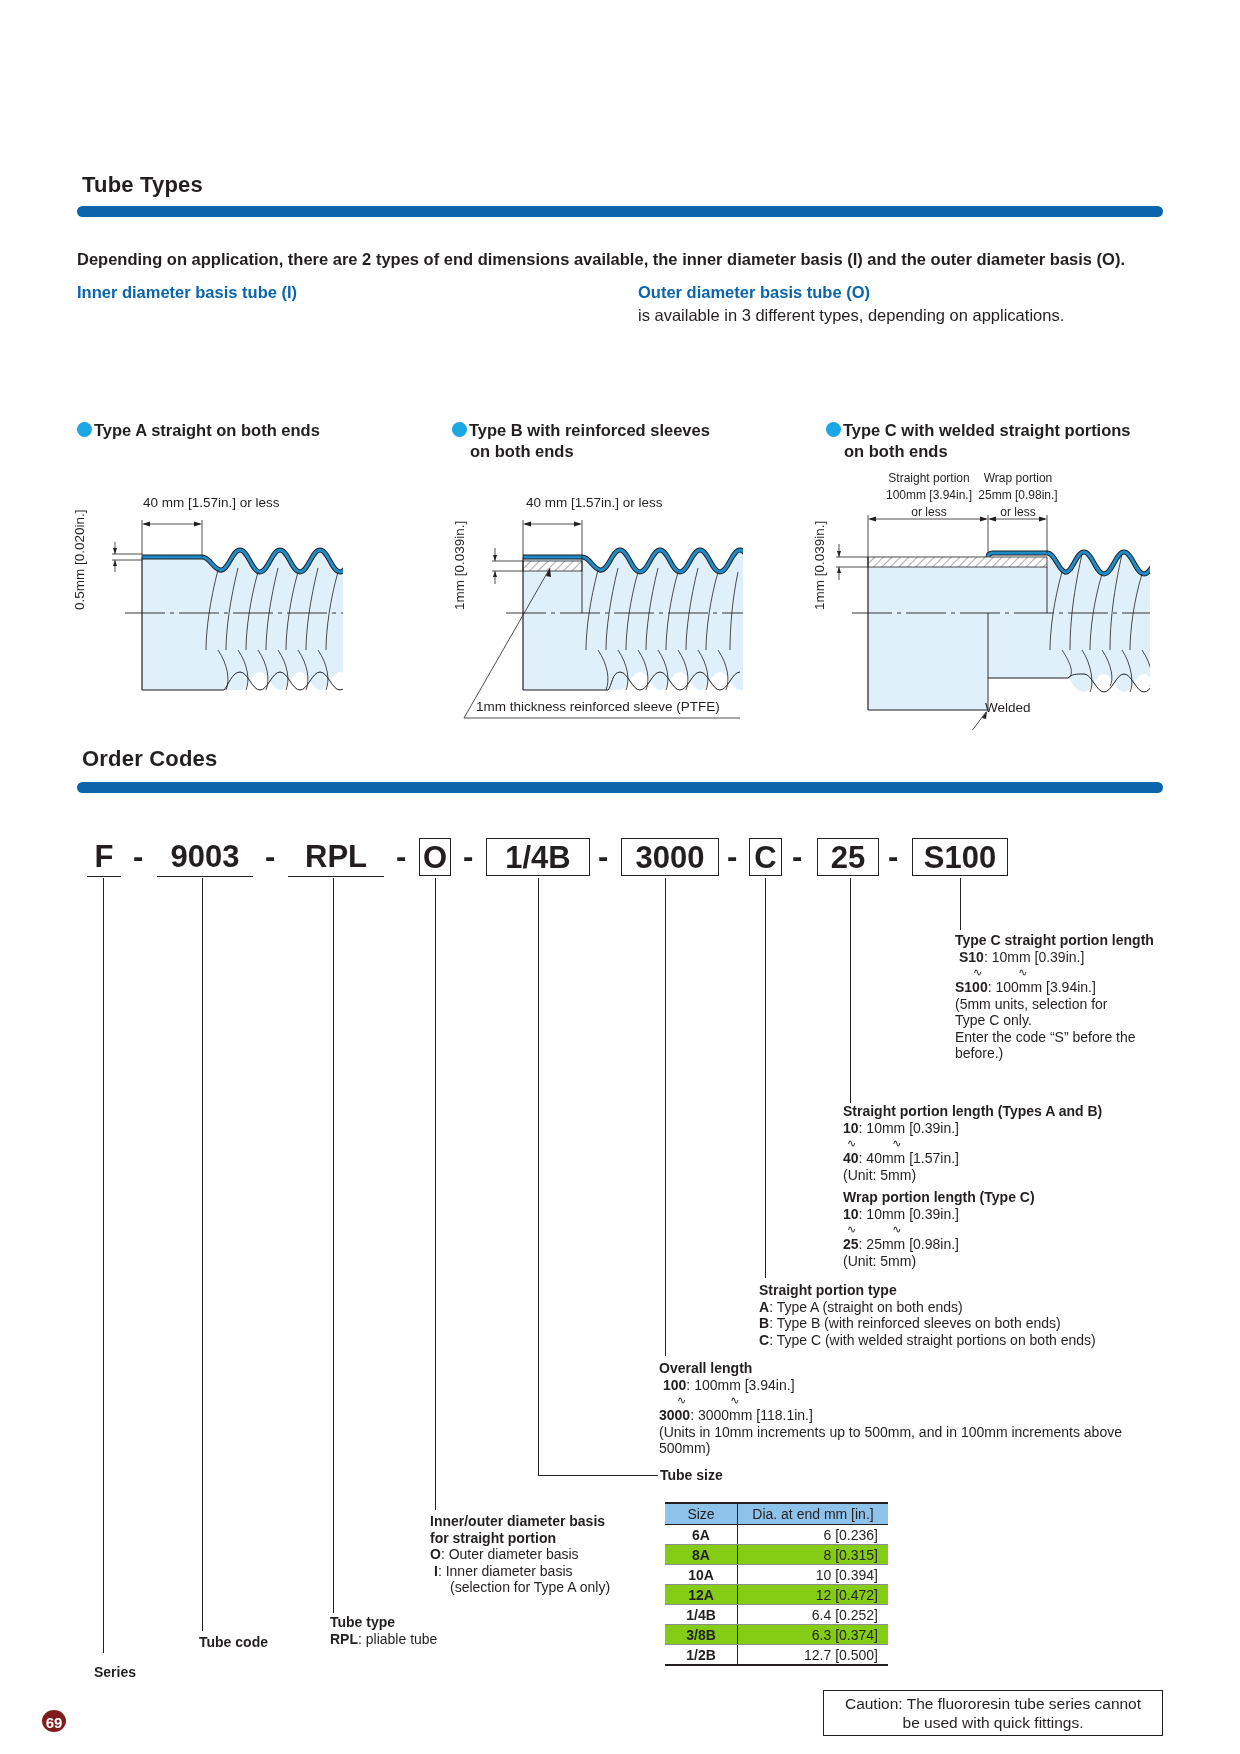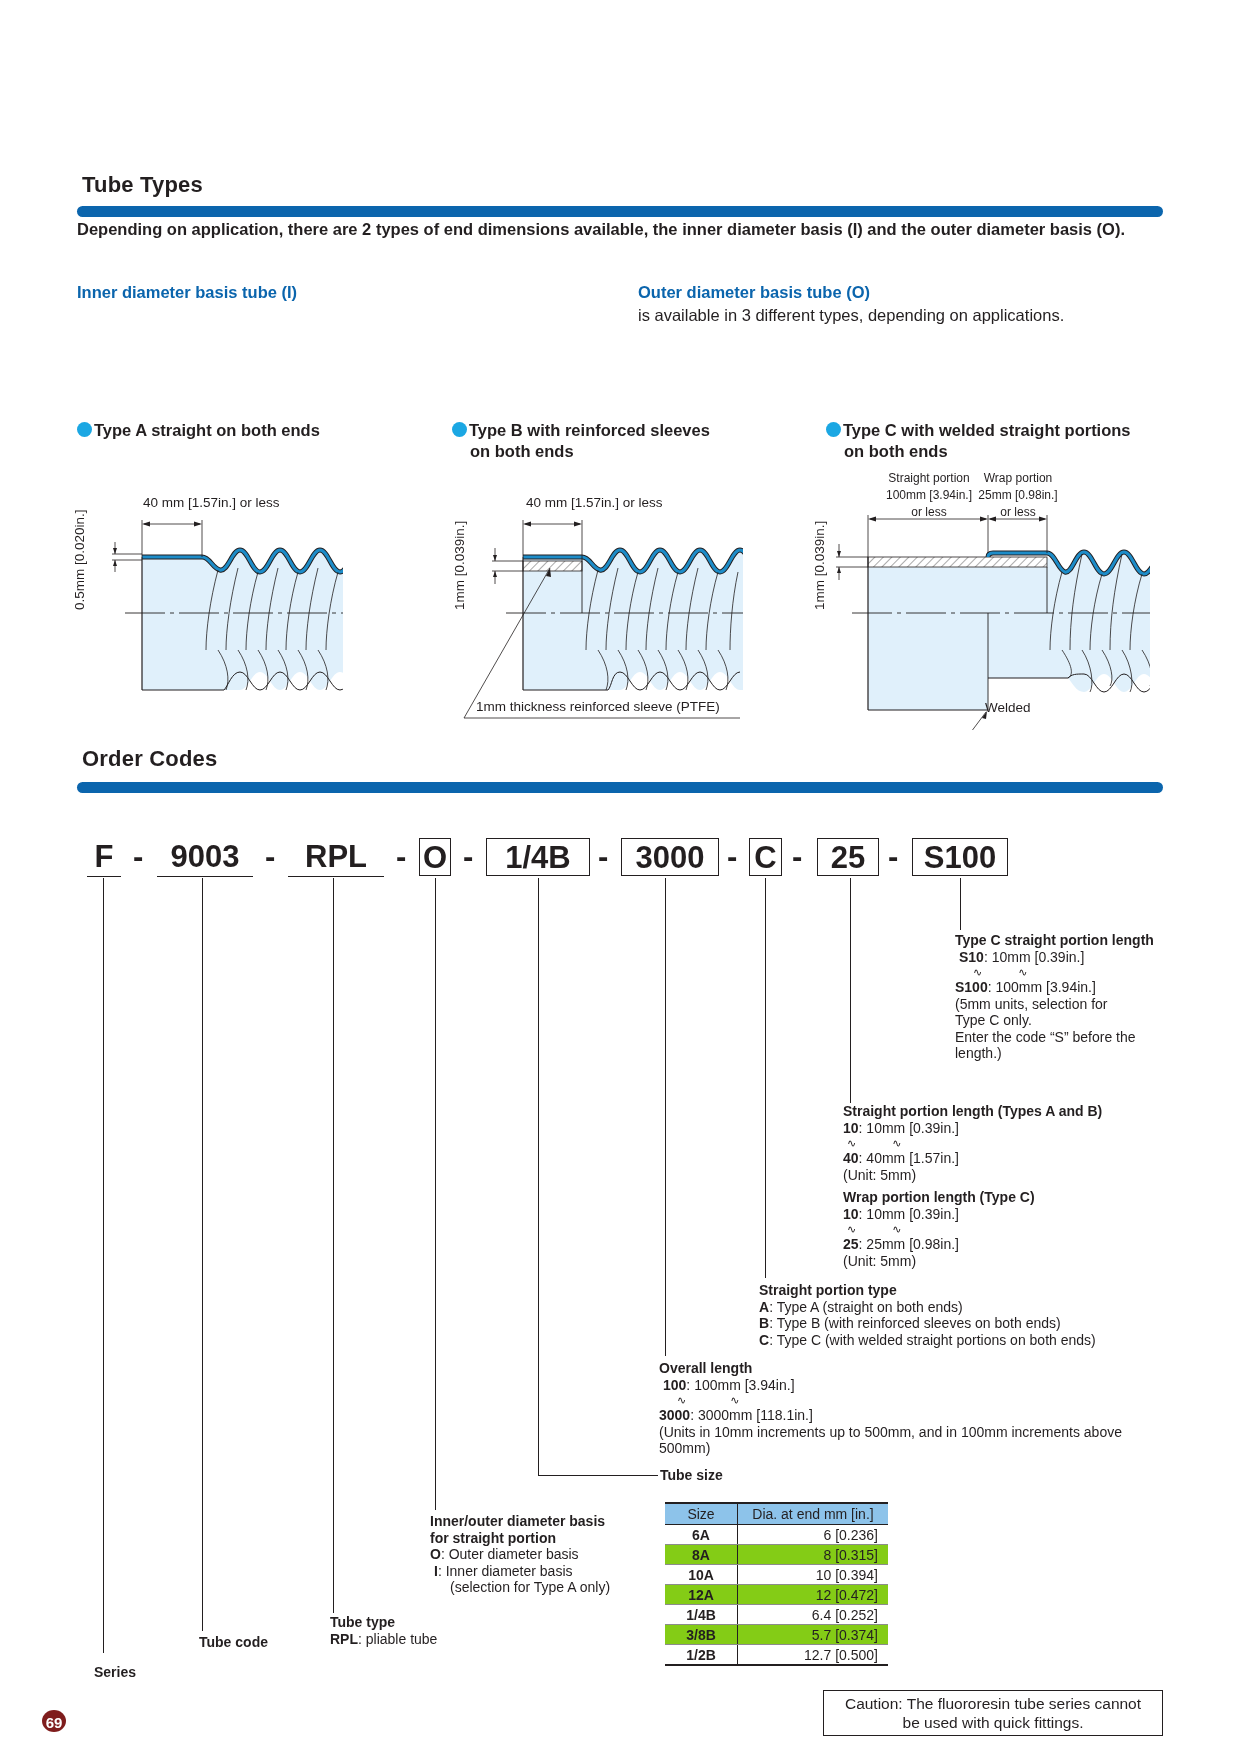--- a/index.html
+++ b/index.html
@@ -1,21 +1,21 @@
 <!DOCTYPE html>
 <html><head>
 <meta charset="utf-8">
 <style>
   html, body { margin: 0; padding: 0; background: #ffffff; }
   body { width: 1240px; height: 1754px; position: relative; overflow: hidden;
          font-family: "Liberation Sans", sans-serif; color: #231f20; }
   .abs { position: absolute; }
   .sec-title { font-size: 22px; font-weight: bold; color: #231f20; letter-spacing: 0.2px; }
   .bar { position: absolute; left: 77px; width: 1086px; height: 11px; border-radius: 6px; background: #0b65ad; }
-  .intro { left: 77px; top: 219px; width: 1086px; font-size: 16.5px; font-weight: bold; line-height: 21px; }
+  .intro { left: 77px; top: 249px; width: 1086px; font-size: 16.5px; font-weight: bold; line-height: 21px; }
   .sub-h { font-size: 16.5px; font-weight: bold; color: #0b65ad; }
   .para { font-size: 16.5px; line-height: 23px; }
   .type-h { font-size: 16.5px; font-weight: bold; line-height: 21px; }
   .dot { display: inline-block; width: 15px; height: 15px; border-radius: 50%; background: #1ba7e3; vertical-align: -1px; margin-right: 2px; }
   .diag { position: absolute; }
   .dim-text { font-size: 13.5px; }
   .dim-small { font-size: 12px; text-align: center; line-height: 17px; }
   .code-row { position: absolute; top: 838px; height: 40px; font-size: 31px; font-weight: bold; }
   .code-seg { position: absolute; top: 0; height: 38px; line-height: 38px; text-align: center; }
   .code-under { border-bottom: 1.5px solid #231f20; }
@@ -281,21 +281,21 @@
 <div class="leader" style="left:960px; top:878px; height:52px;"></div>
 
 <div class="desc" style="left:955px; top:932px; width:220px;">
   <div class="dh">Type C straight portion length</div>
   <div style="padding-left:4px;"><b>S10</b><span>: 10mm [0.39in.]</span></div>
   <div class="tilde" style="padding-left:18px; font-size:11px; line-height:14px;"><span>∿</span><span style="display:inline-block; width:36px;"></span><span>∿</span></div>
   <div><b>S100</b><span>: 100mm [3.94in.]</span></div>
   <div>(5mm units, selection for</div>
   <div>Type C only.</div>
   <div>Enter the code “S” before the</div>
-  <div>length.)</div>
+  <div>before.)</div>
 </div>
 
 <div class="desc" style="left:843px; top:1103px; width:320px;">
   <div class="dh">Straight portion length (Types A and B)</div>
   <div><b>10</b><span>: 10mm [0.39in.]</span></div>
   <div class="tilde" style="padding-left:4px; font-size:11px; line-height:14px;"><span>∿</span><span style="display:inline-block; width:36px;"></span><span>∿</span></div>
   <div><b>40</b><span>: 40mm [1.57in.]</span></div>
   <div>(Unit: 5mm)</div>
   <div class="dh" style="margin-top:6px;">Wrap portion length (Type C)</div>
   <div><b>10</b><span>: 10mm [0.39in.]</span></div>
@@ -346,21 +346,21 @@
     <tr class="alt">
         <td class="c1">12A</td>
         <td class="c2">12 [0.472]</td>
       </tr>
     <tr>
         <td class="c1">1/4B</td>
         <td class="c2">6.4 [0.252]</td>
       </tr>
     <tr class="alt">
         <td class="c1">3/8B</td>
-        <td class="c2">5.7 [0.374]</td>
+        <td class="c2">6.3 [0.374]</td>
       </tr>
     <tr>
         <td class="c1">1/2B</td>
         <td class="c2">12.7 [0.500]</td>
       </tr>
   </tbody>
 </table>
 
 <div class="desc" style="left:430px; top:1513px; width:230px;">
   <div class="dh">Inner/outer diameter basis</div>

